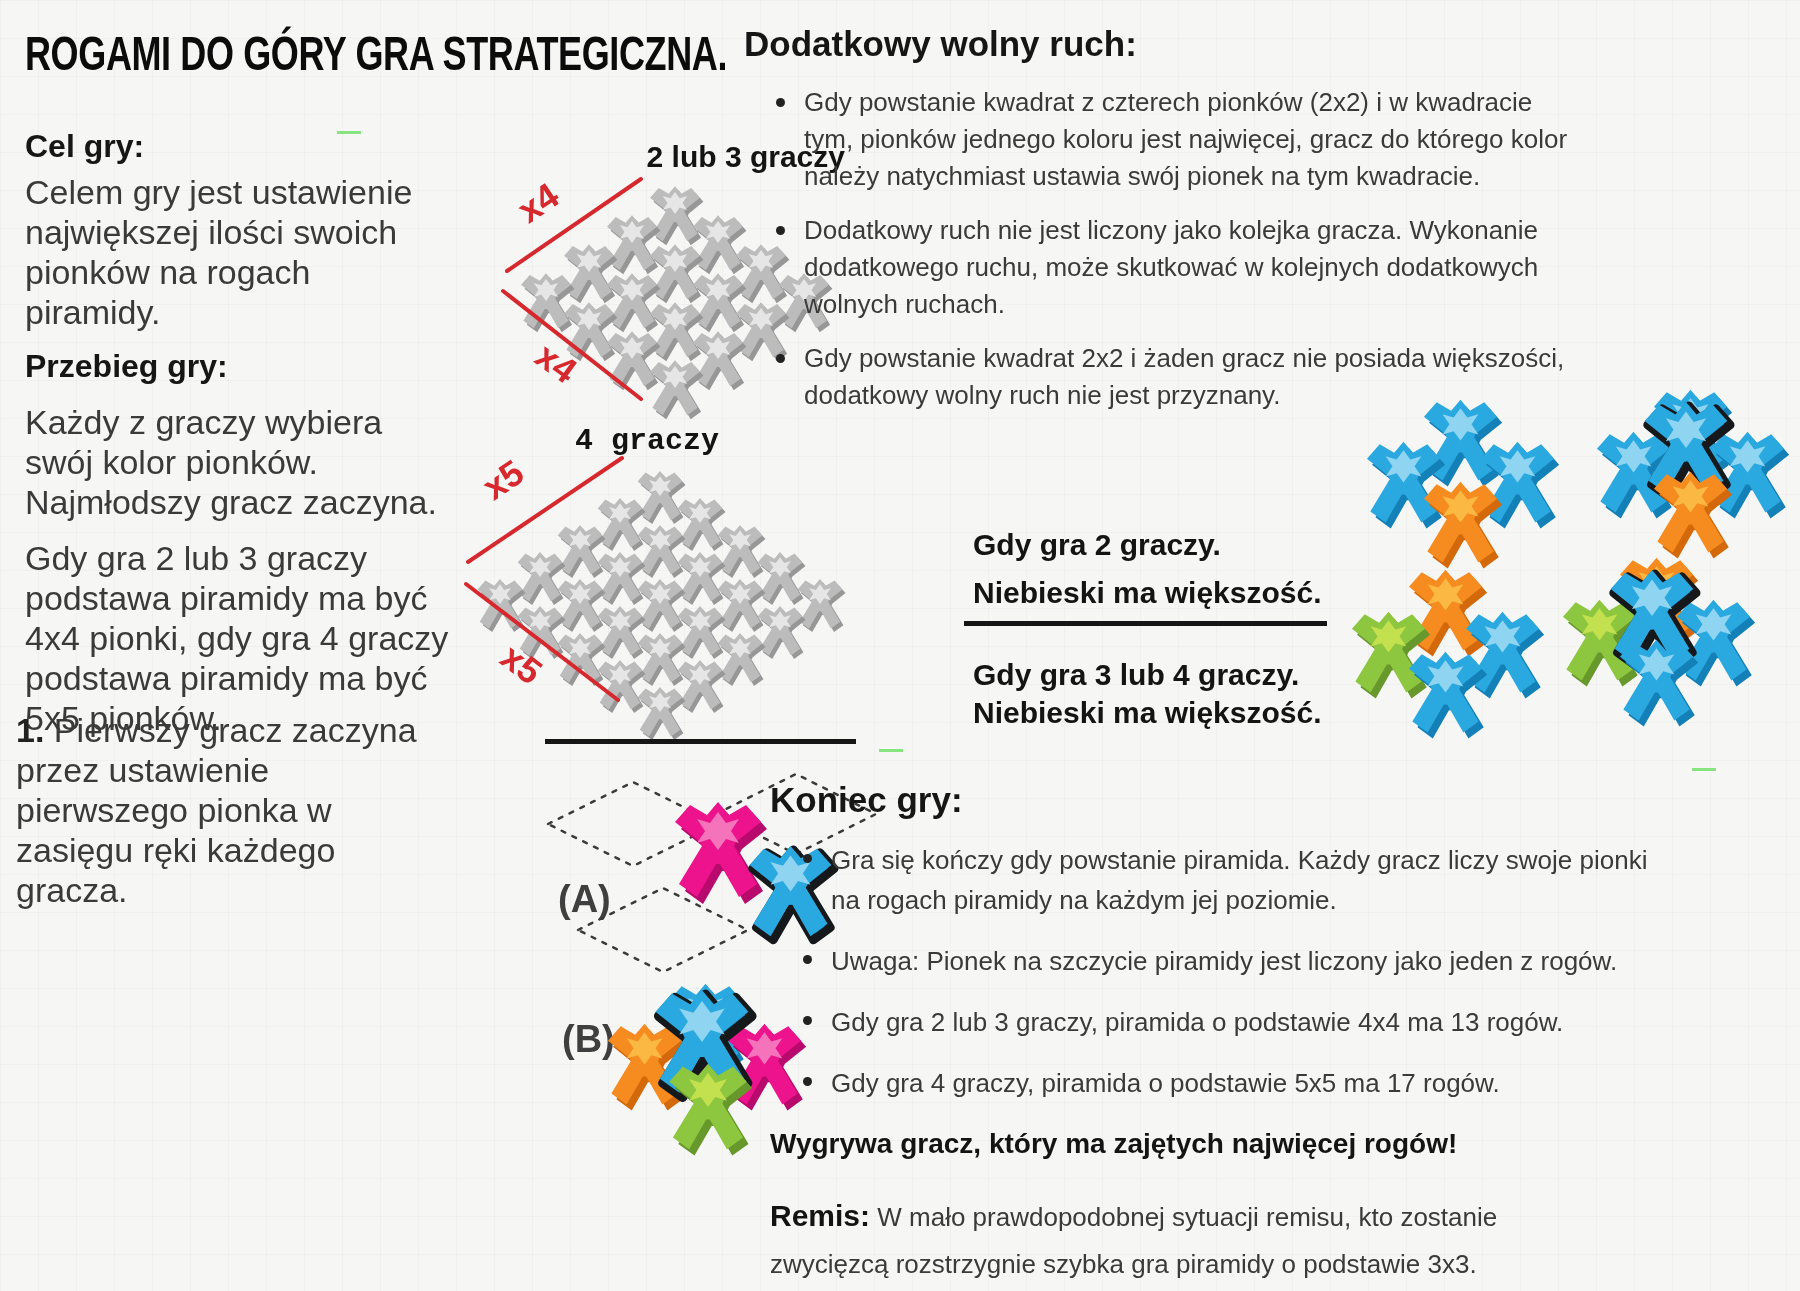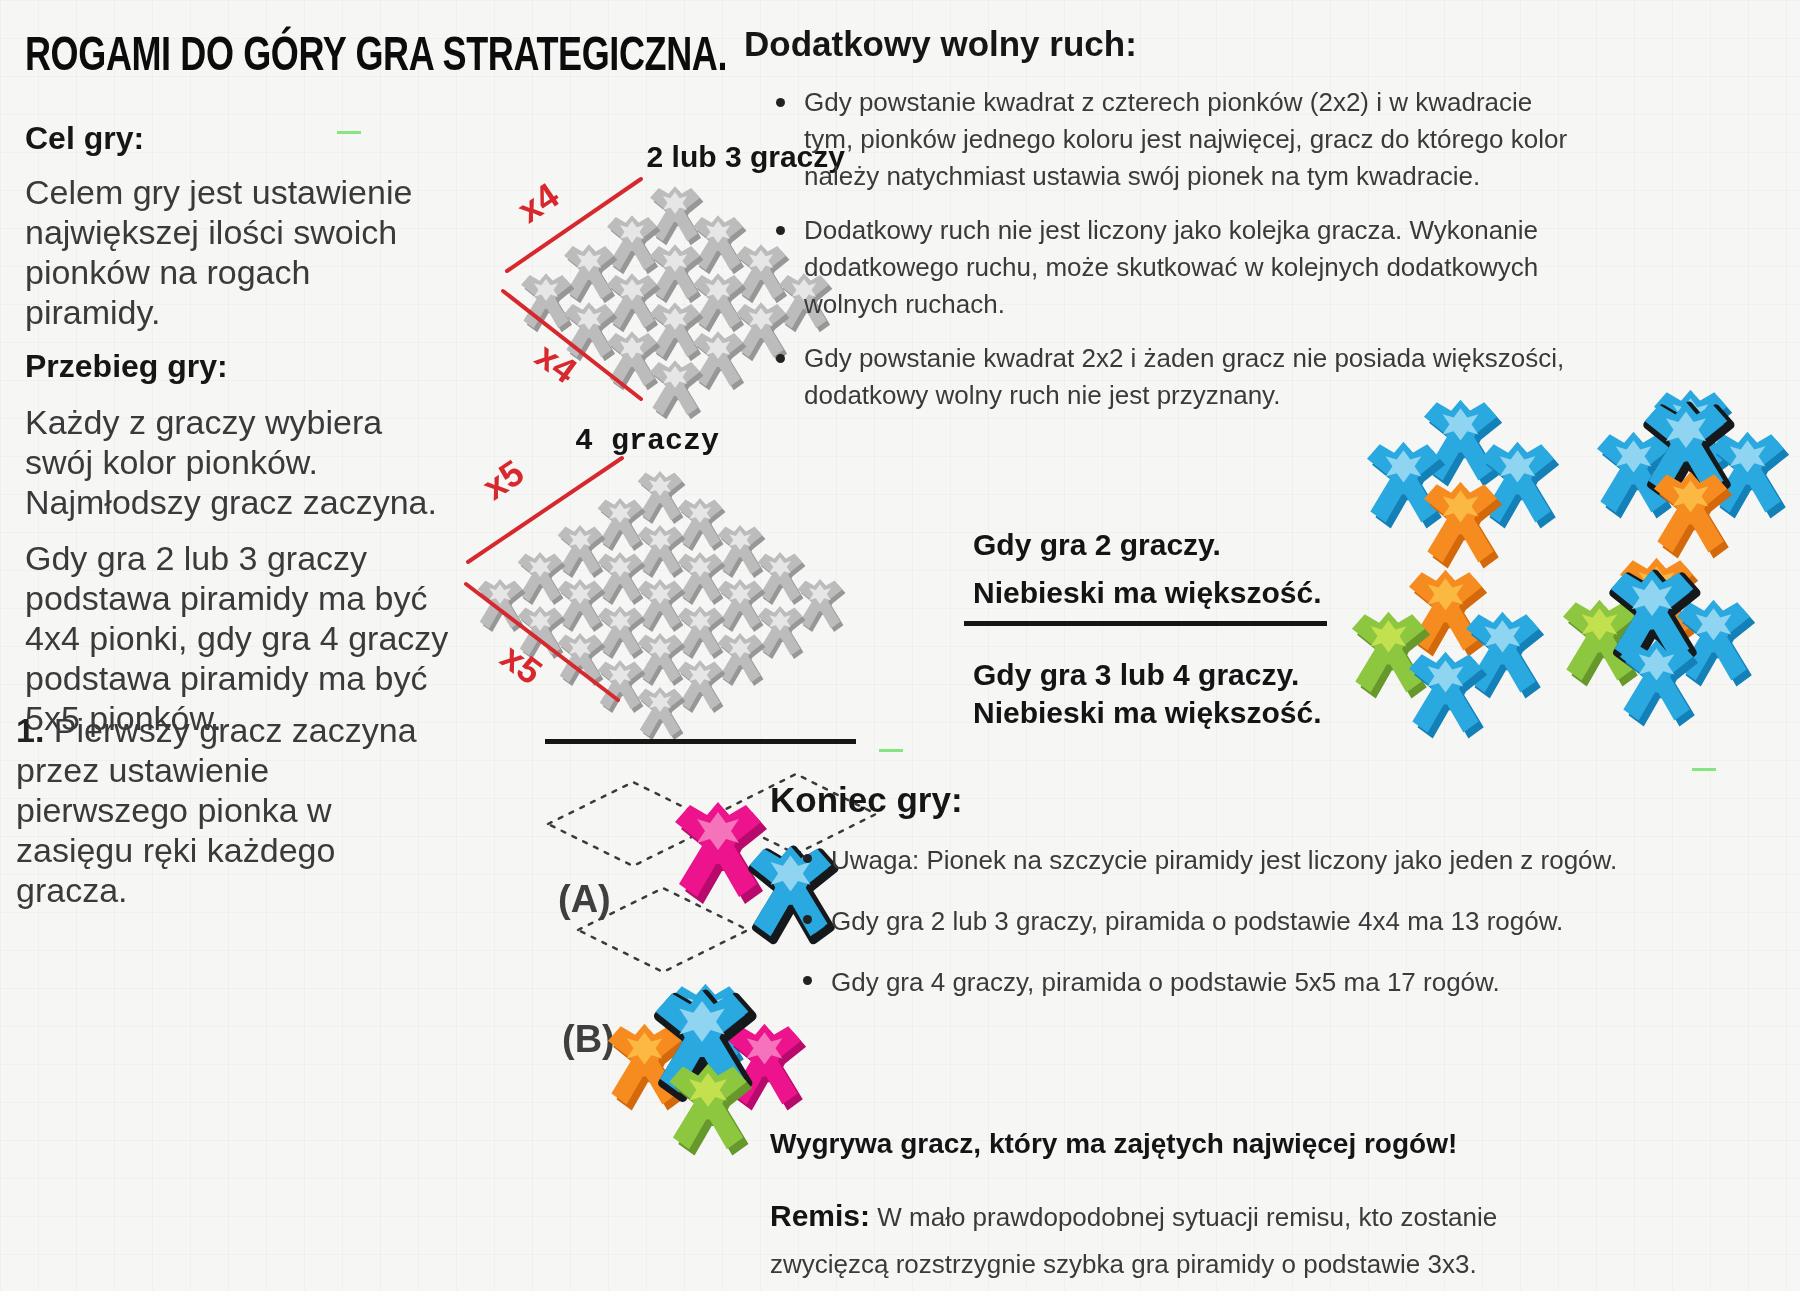--- a/index.html
+++ b/index.html
@@ -41,21 +41,21 @@
   svg{overflow:visible; display:block;}
   .side-label{font-size:36px; font-weight:bold; font-family:"Liberation Sans",sans-serif;}
 </style>
 </head>
 <body>
 
 <div id="canvas">
 
   <div class="abs title" style="left:25px; top:26px;">ROGAMI DO GÓRY GRA STRATEGICZNA.</div>
 
-  <div class="abs h1" style="left:25px; top:120px;">Cel gry:</div>
+  <div class="abs h1" style="left:25px; top:128px;">Cel gry:</div>
   <div class="abs body-text" style="left:25px; top:172px; width:420px;">Celem gry jest ustawienie największej ilości swoich pionków na rogach piramidy.</div>
 
   <div class="abs h1" style="left:25px; top:348px;">Przebieg gry:</div>
   <div class="abs body-text" style="left:25px; top:402px; width:420px;">Każdy z graczy wybiera swój kolor pionków. Najmłodszy gracz zaczyna.</div>
   <div class="abs body-text" style="left:25px; top:538px; width:432px;">Gdy gra 2 lub 3 graczy podstawa piramidy ma być 4x4 pionki, gdy gra 4 graczy podstawa piramidy ma być 5x5 pionków.</div>
 
   <div class="abs body-text" style="left:16px; top:710px; width:432px;"><span class="bnum">1.</span><span> Pierwszy gracz zaczyna przez ustawienie pierwszego pionka w zasięgu ręki każdego gracza.</span></div>
 
 
   <div class="abs fig-label" style="left:575px; top:140px; width:270px; text-align:right;">2 lub 3 graczy</div>
@@ -450,20 +450,21 @@
         <g transform="translate(66,82) scale(0.85)">
           <path d="M50 2 L61 15 L78 5 L93 22 L68 42 L66 46 L89 84 L71 97 L52 64 L48 64 L29 97 L11 84 L34 46 L32 42 L7 22 L22 5 L39 15 Z" fill="#1480b8" transform="translate(6,7)"></path>
           <path d="M50 2 L61 15 L78 5 L93 22 L68 42 L66 46 L89 84 L71 97 L52 64 L48 64 L29 97 L11 84 L34 46 L32 42 L7 22 L22 5 L39 15 Z" fill="#2aa9e0"></path>
           <path d="M50 12 L58 23 L71 19 L63 31 L71 43 L58 39 L50 50 L42 39 L29 43 L37 31 L29 19 L42 23 Z" fill="#8fd4f1"></path>
         </g>
       </svg>
     </div>
 
   <div class="abs h1b" style="left:770px; top:780px;">Koniec gry:</div>
   <ul class="abs blist endg" style="left:795px; top:840px; width:880px;">
+    <li>Gra się kończy gdy powstanie piramida. Każdy gracz liczy swoje pionki na rogach piramidy na każdym jej poziomie.</li>
     <li>Uwaga: Pionek na szczycie piramidy jest liczony jako jeden z rogów.</li>
     <li>Gdy gra 2 lub 3 graczy, piramida o podstawie 4x4 ma 13 rogów.</li>
     <li>Gdy gra 4 graczy, piramida o podstawie 5x5 ma 17 rogów.</li>
   </ul>
 
   <div class="abs winner" style="left:770px; top:1128px;">Wygrywa gracz, który ma zajętych najwięcej rogów!</div>
 
   <div class="abs remis" style="left:770px; top:1192px; width:800px;"><b>Remis:</b><span> W mało prawdopodobnej sytuacji remisu, kto zostanie zwycięzcą rozstrzygnie szybka gra piramidy o podstawie 3x3.</span></div>
 
   <div class="green-dash" style="left:337px; top:131px;"></div>

